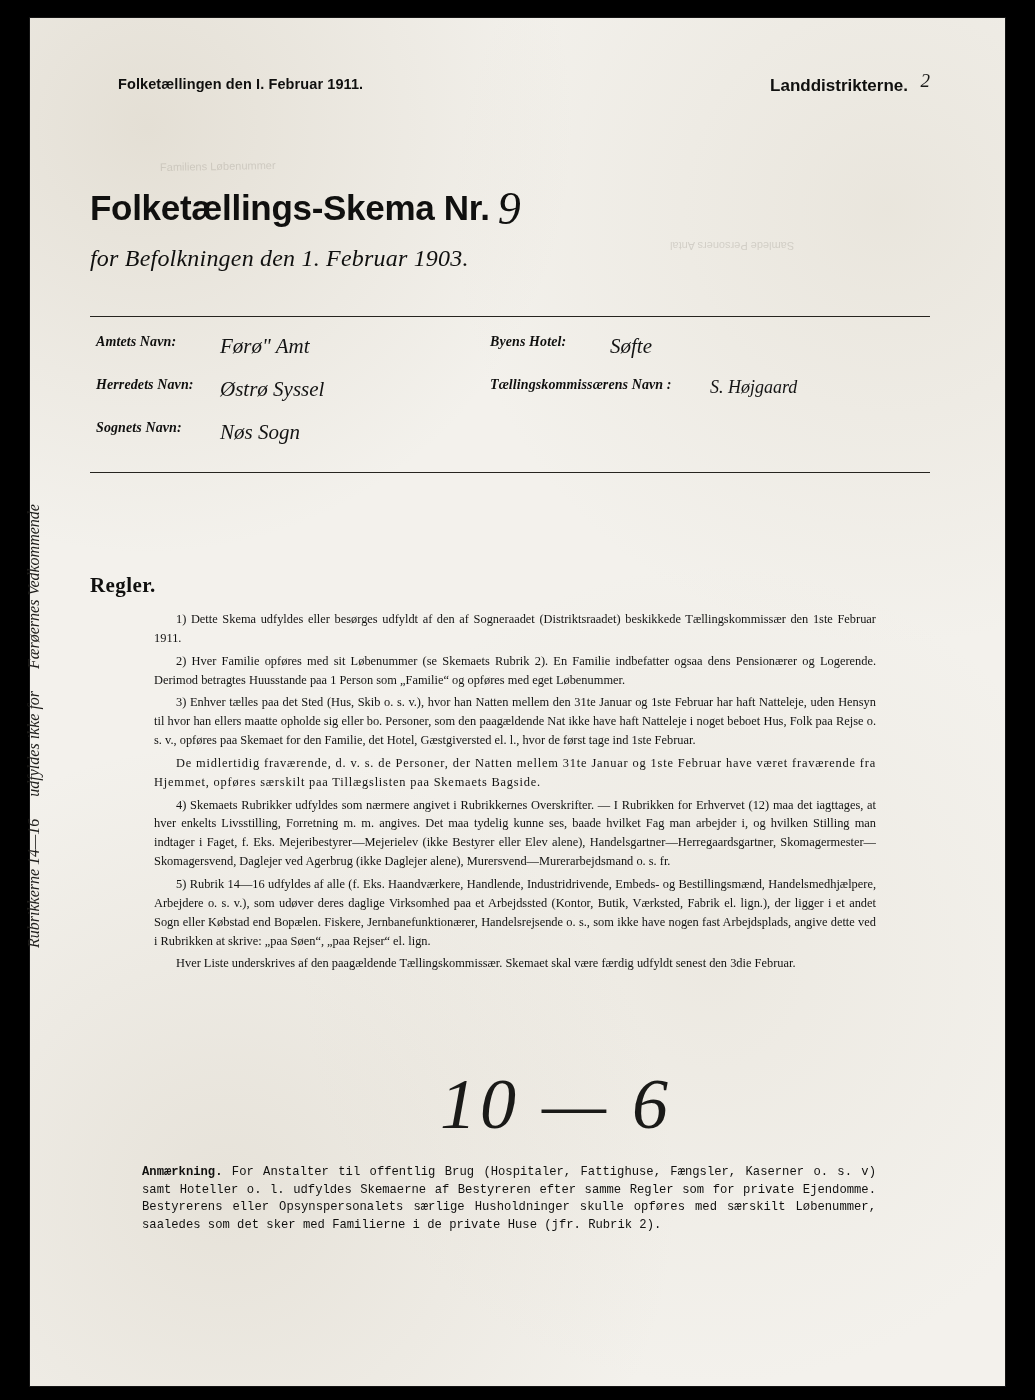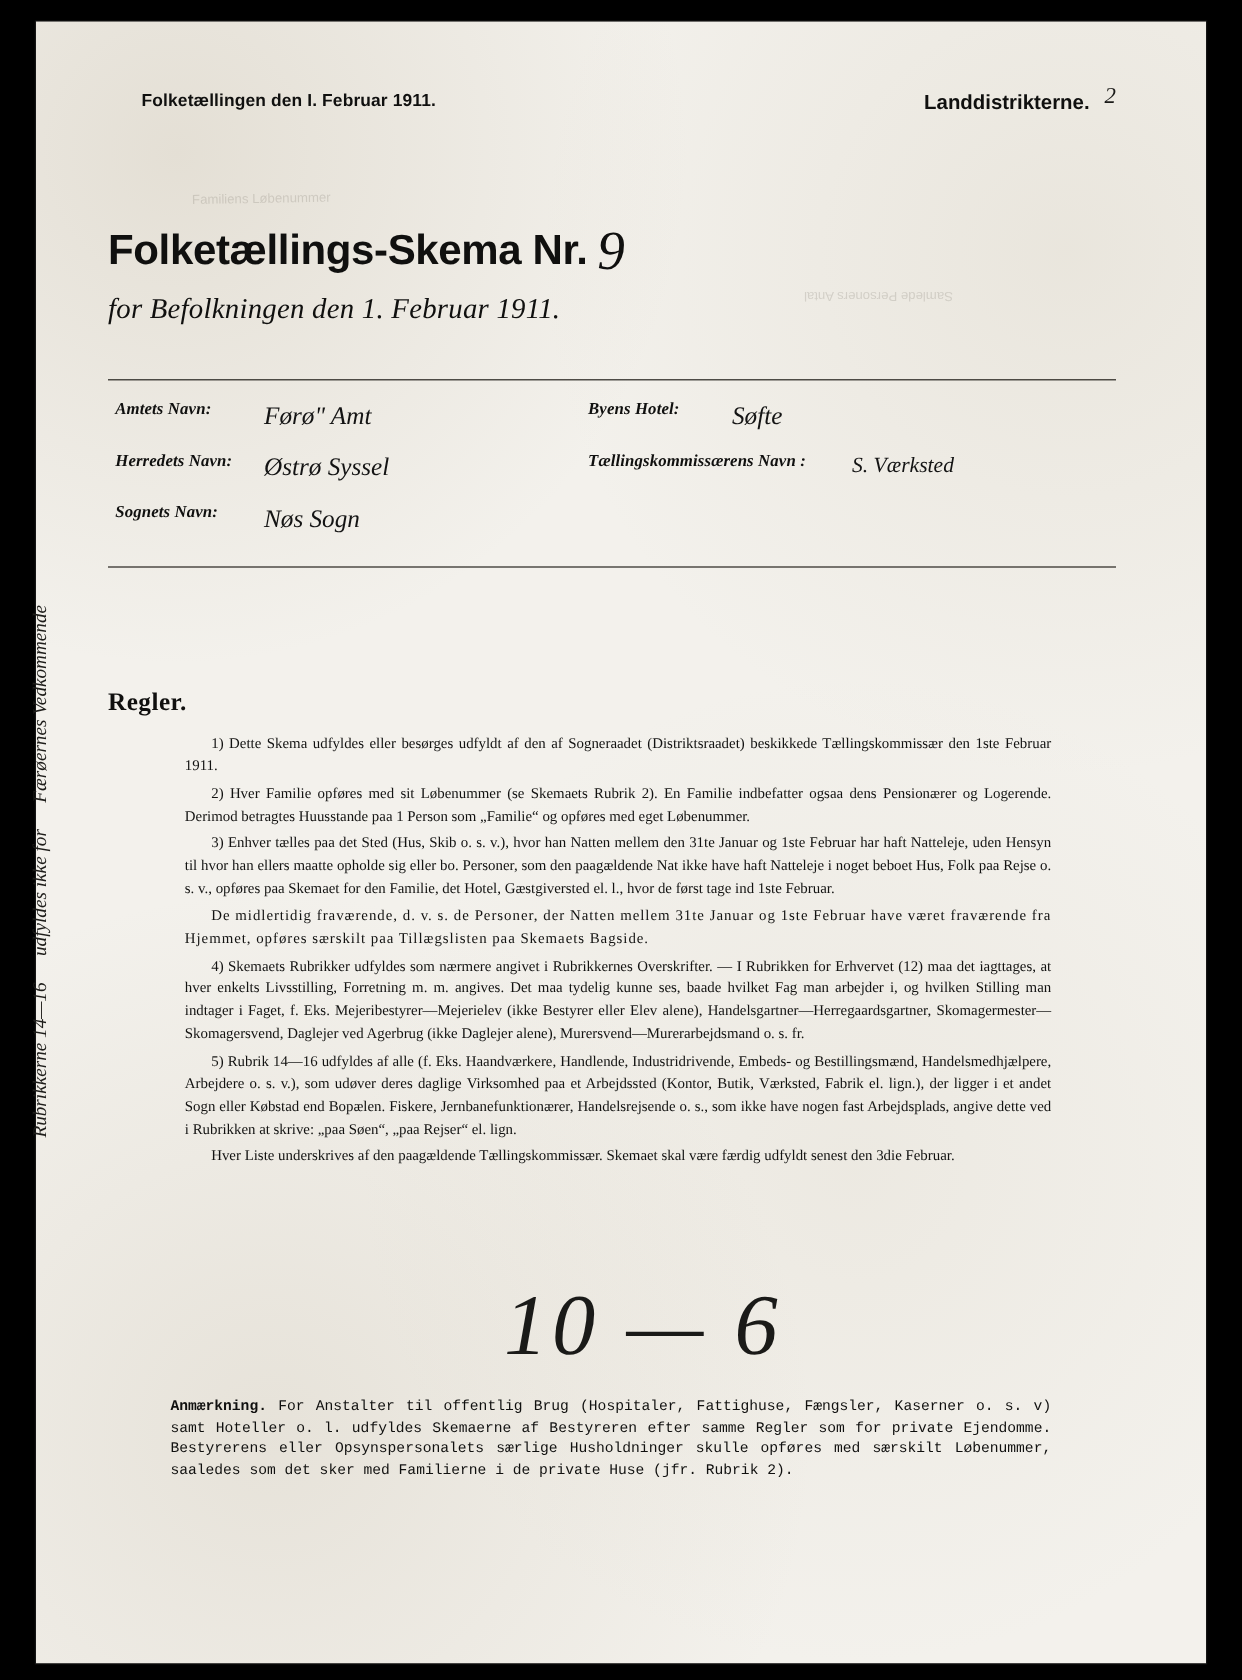--- a/index.html
+++ b/index.html
@@ -247,21 +247,21 @@
       <div class="hdr-right">
         <span>Landdistrikterne.</span>
         <span class="pagenum">2</span>
       </div>
     </div>
 
     <div class="title-wrap">
       <div class="title">
         <span>Folketællings-Skema Nr.</span><span class="nr-hand">9</span>
       </div>
-      <div class="subtitle">for Befolkningen den 1. Februar 1911.</div>
+      <div class="subtitle">for Befolkningen den 1. Februar 1903.</div>
     </div>
 
     <div class="rule top"></div>
     <div class="rule bottom"></div>
 
     <div class="fields">
       <div class="field-row">
         <div class="col-l">
           <span class="flabel">Amtets Navn:</span>
           <span class="fval">Førø" Amt</span>
@@ -271,21 +271,21 @@
           <span class="fval">Søfte</span>
         </div>
       </div>
       <div class="field-row">
         <div class="col-l">
           <span class="flabel">Herredets Navn:</span>
           <span class="fval">Østrø Syssel</span>
         </div>
         <div class="col-r2">
           <span class="flabel">Tællingskommissærens Navn :</span>
-          <span class="fval" style="font-size:18px;">S. Værksted</span>
+          <span class="fval" style="font-size:18px;">S. Højgaard</span>
         </div>
       </div>
       <div class="field-row">
         <div class="col-l">
           <span class="flabel">Sognets Navn:</span>
           <span class="fval">Nøs Sogn</span>
         </div>
       </div>
     </div>
 
@@ -294,21 +294,21 @@
     <div class="rules">
       <p class="ind">1) Dette Skema udfyldes eller besørges udfyldt af den af Sogneraadet (Distriktsraadet) beskikkede Tællingskommissær den 1ste Februar 1911.</p>
       <p class="ind">2) Hver Familie opføres med sit Løbenummer (se Skemaets Rubrik 2). En Familie indbefatter ogsaa dens Pensionærer og Logerende. Derimod betragtes Huusstande paa 1 Person som „Familie“ og opføres med eget Løbenummer.</p>
       <p class="ind">3) Enhver tælles paa det Sted (Hus, Skib o. s. v.), hvor han Natten mellem den 31te Januar og 1ste Februar har haft Natteleje, uden Hensyn til hvor han ellers maatte opholde sig eller bo. Personer, som den paagældende Nat ikke have haft Natteleje i noget beboet Hus, Folk paa Rejse o. s. v., opføres paa Skemaet for den Familie, det Hotel, Gæstgiversted el. l., hvor de først tage ind 1ste Februar.</p>
       <p class="ind sp">De midlertidig fraværende, d. v. s. de Personer, der Natten mellem 31te Januar og 1ste Februar have været fraværende fra Hjemmet, opføres særskilt paa Tillægslisten paa Skemaets Bagside.</p>
       <p class="ind">4) Skemaets Rubrikker udfyldes som nærmere angivet i Rubrikkernes Overskrifter. — I Rubrikken for Erhvervet (12) maa det iagttages, at hver enkelts Livsstilling, Forretning m. m. angives. Det maa tydelig kunne ses, baade hvilket Fag man arbejder i, og hvilken Stilling man indtager i Faget, f. Eks. Mejeribestyrer—Mejerielev (ikke Bestyrer eller Elev alene), Handelsgartner—Herregaardsgartner, Skomagermester—Skomagersvend, Daglejer ved Agerbrug (ikke Daglejer alene), Murersvend—Murerarbejdsmand o. s. fr.</p>
       <p class="ind">5) Rubrik 14—16 udfyldes af alle (f. Eks. Haandværkere, Handlende, Industridrivende, Embeds- og Bestillingsmænd, Handelsmedhjælpere, Arbejdere o. s. v.), som udøver deres daglige Virksomhed paa et Arbejdssted (Kontor, Butik, Værksted, Fabrik el. lign.), der ligger i et andet Sogn eller Købstad end Bopælen. Fiskere, Jernbanefunktionærer, Handelsrejsende o. s., som ikke have nogen fast Arbejdsplads, angive dette ved i Rubrikken at skrive: „paa Søen“, „paa Rejser“ el. lign.</p>
       <p class="ind">Hver Liste underskrives af den paagældende Tællingskommissær. Skemaet skal være færdig udfyldt senest den 3die Februar.</p>
     </div>
 
-    <div class="bigmark" style="left:330px; top:1045px;">10 — 6</div>
+    <div class="bigmark" style="left:350px; top:1045px;">10 — 6</div>
 
     <div class="anm">
       <b>Anmærkning.</b>
       <span>For Anstalter til offentlig Brug (Hospitaler, Fattighuse, Fængsler, Kaserner o. s. v) samt Hoteller o. l. udfyldes Skemaerne af Bestyreren efter samme Regler som for private Ejendomme. Bestyrerens eller Opsynspersonalets særlige Husholdninger skulle opføres med særskilt Løbenummer, saaledes som det sker med Familierne i de private Huse (jfr. Rubrik 2).</span>
     </div>
 
   </div>
 
   <div class="vert">
     <span>Rubrikkerne 14—16</span>

